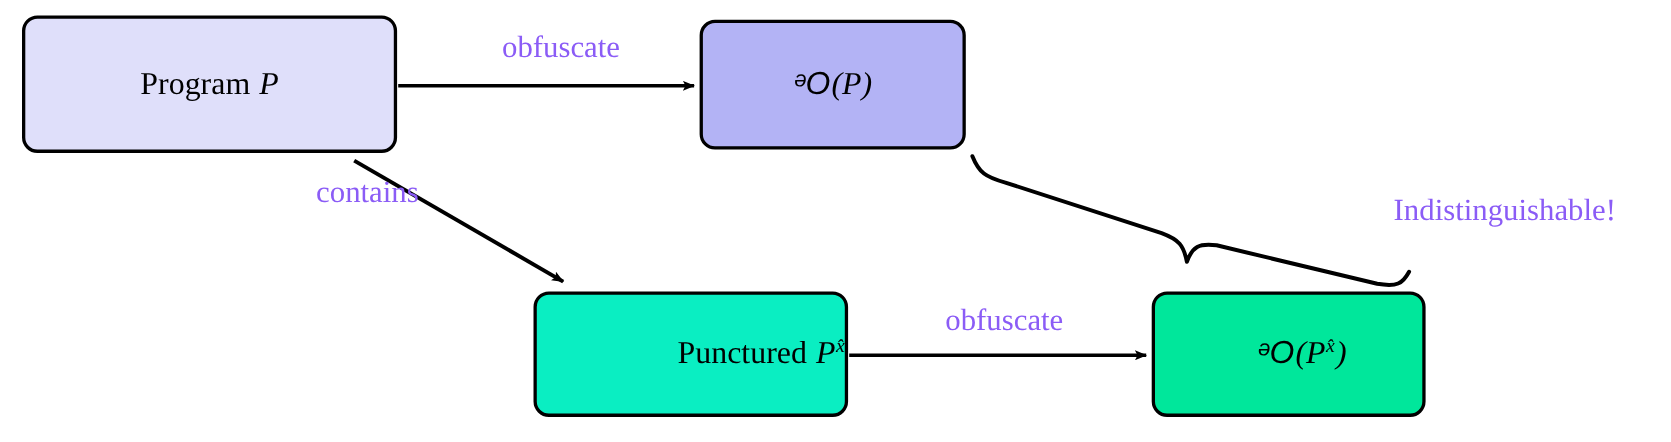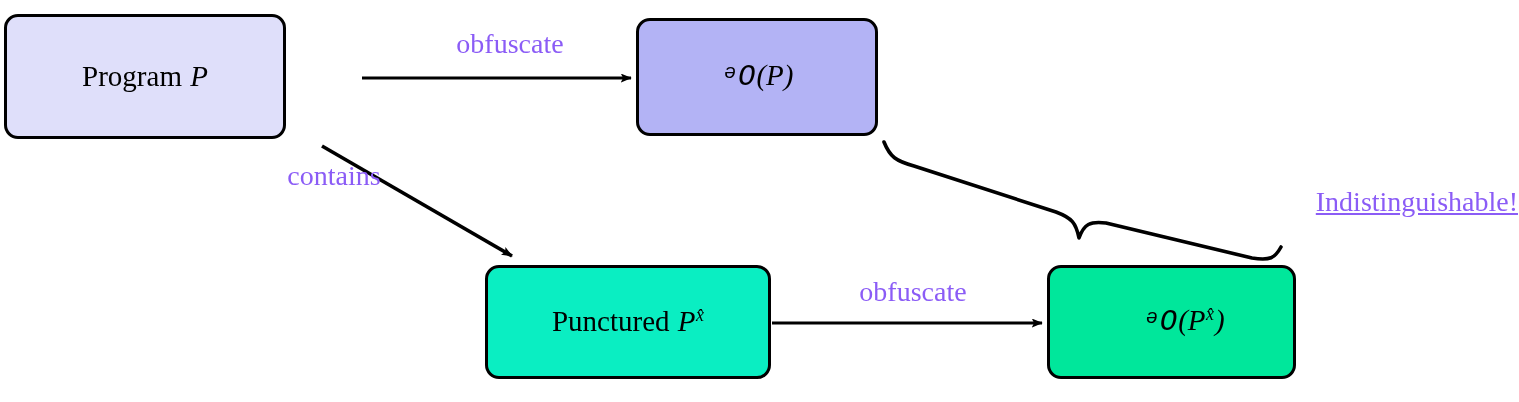--- a/index.html
+++ b/index.html
@@ -40,47 +40,47 @@
     white-space: nowrap;
     font-size: 29px;
   }
   .mathit {
     font-style: italic;
     font-family: "Liberation Serif", "DejaVu Serif", serif;
     padding-left: 1px;
   }
   .mathcal {
     font-style: italic;
-    font-family: Liberation Mono, monospace;
+    font-family: Liberation Sans, sans-serif;
   }
   sup.hat {
     font-size: 0.62em;
     font-style: italic;
     vertical-align: super;
     line-height: 0;
     padding-left: 0.5px;
   }
   .edge-label {
     position: absolute;
     white-space: nowrap;
     font-size: 28px;
     color: #8b5cf6;
     z-index: 4;
     line-height: 1.16;
     text-align: center;
   }
-  #box-program   { left: 4px;  top: 14px;  width: 282px; height: 125px; background: #dfdffa; }
+  #box-program   { left: 20px;  top: 14px;  width: 341px; height: 125px; background: #dfdffa; }
   #box-obf-p     { left: 636px; top: 18px;  width: 242px; height: 118px; background: #b3b3f5; }
-  #box-punctured { left: 485px; top: 265px; width: 286px; height: 114px; background: #0aeec2; }
+  #box-punctured { left: 485px; top: 265px; width: 286px; height: 114px; background: #0aeec2; align-items: flex-end; }
   #box-obf-px    { left: 1047px;top: 265px; width: 249px; height: 114px; background: #00e79b; padding-left: 24px; }
 
   #label-obfuscate-top    { left: 419px; top: 28px;  width: 182px; }
   #label-puncture         { left: 229px; top: 160px; width: 210px; }
   #label-obfuscate-bottom { left: 822px; top: 276px; width: 182px; }
-  #label-indistinguishable{ left: 1218px;top: 186px; width: 300px; text-align: right; text-decoration: underline; }
+  #label-indistinguishable{ left: 1218px;top: 176px; width: 300px; text-align: center; }
 </style>
 </head>
 <body>
 
 <div id="diagram-root">
 
   <svg class="svg-layer" viewBox="0 0 1519 402">
     <defs>
       <marker id="arrowhead" markerWidth="11" markerHeight="9" refX="10.2" refY="4.5" orient="auto" markerUnits="userSpaceOnUse">
         <path d="M 0 0 L 11 4.5 L 0 9 L 2.3 4.5 Z" fill="#000000"></path>

